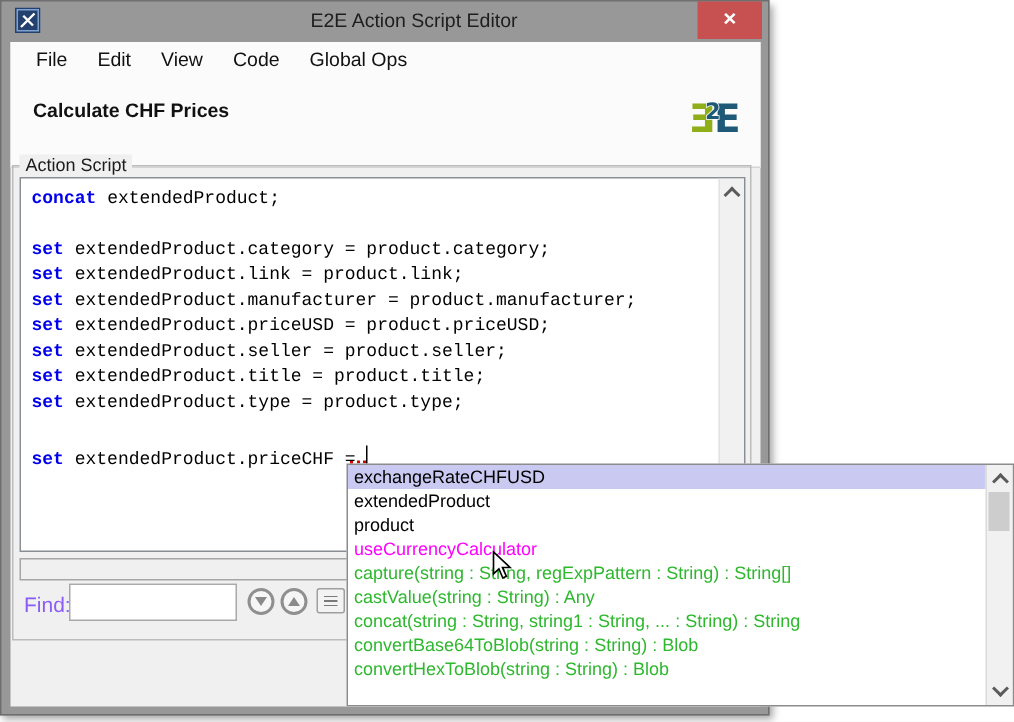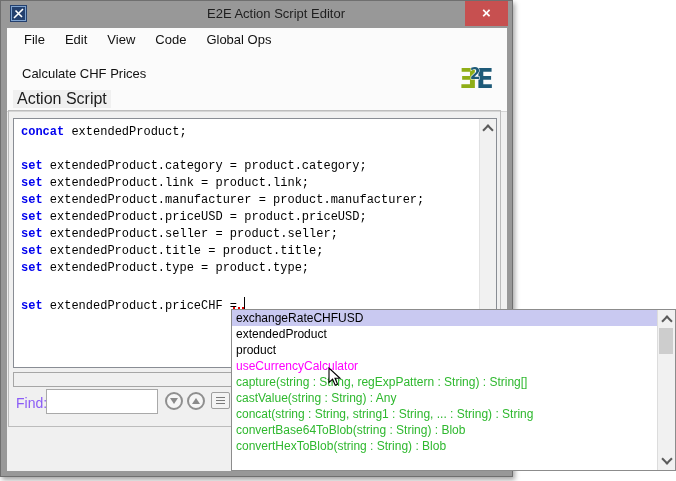--- a/index.html
+++ b/index.html
@@ -12,26 +12,26 @@
   .window-title{left:0;top:6px;width:513px;text-align:center;font-size:13px;color:#1e1e1e;padding-left:39px;}
   .app-icon{left:10px;top:5px;width:17px;height:17px;}
   .close-btn{left:465px;top:1px;width:43px;height:25px;background:var(--close-red);
              color:#fff;text-align:center;line-height:24px;font-size:15px;font-weight:bold;cursor:default;}
   .win-body{left:7px;top:28px;width:500px;height:443px;background:var(--body-gray);}
 
   
   .menubar{left:7px;top:28px;width:500px;height:28px;background:#fbfbfb;display:flex;align-items:flex-start;padding-left:7px;}
   .menu-item{padding:0 10px;font-size:13px;color:#111;height:24px;line-height:24px;}
   .header{left:7px;top:56px;width:500px;height:56px;background:#fbfbfb;border-bottom:1px solid #d4d4d4;}
-  .header-title{left:22px;top:66px;font-size:13px;font-weight:normal;color:#111;}
+  .header-title{left:22px;top:66px;font-size:13px;font-weight:bold;color:#111;}
   .logo{left:461px;top:61px;width:32px;height:34px;}
 
   
   .groupbox{left:8px;top:110px;width:493px;height:317px;border:1px solid #bcbcbc;}
-  .groupbox-label{left:13px;top:90px;background:var(--body-gray);padding:0 4px;font-size:16px;color:#1c1c1c;}
+  .groupbox-label{left:13px;top:103px;background:var(--body-gray);padding:0 4px;font-size:12px;color:#1c1c1c;}
 
   
   .editor{left:13px;top:118px;width:484px;height:250px;background:#fff;border:1px solid #898d94;overflow:hidden;}
   .code{position:absolute;left:7px;top:5px;right:18px;font-family:"Liberation Mono",monospace;
         font-size:12px;color:#000;}
   .code-line{height:17px;line-height:17px;white-space:pre;}
   .kw{color:var(--kw-blue);font-weight:bold;}
   .caret{display:none;}
   .caret.on{display:inline-block;width:1px;height:14px;background:#000;vertical-align:-2px;}
   .squiggle{display:none;}

